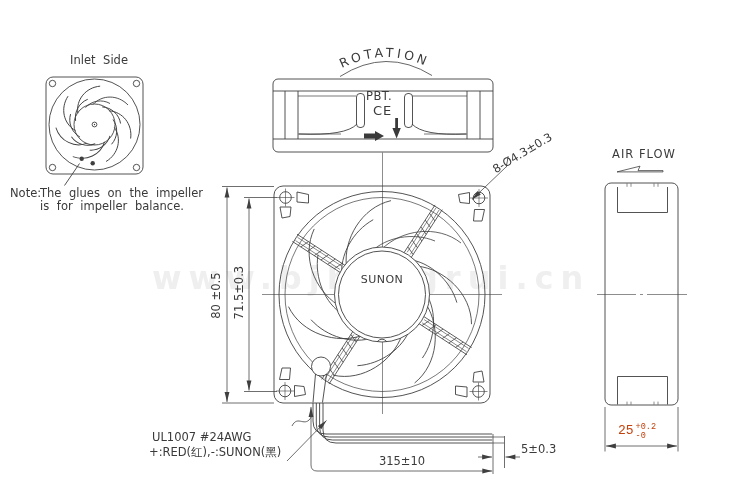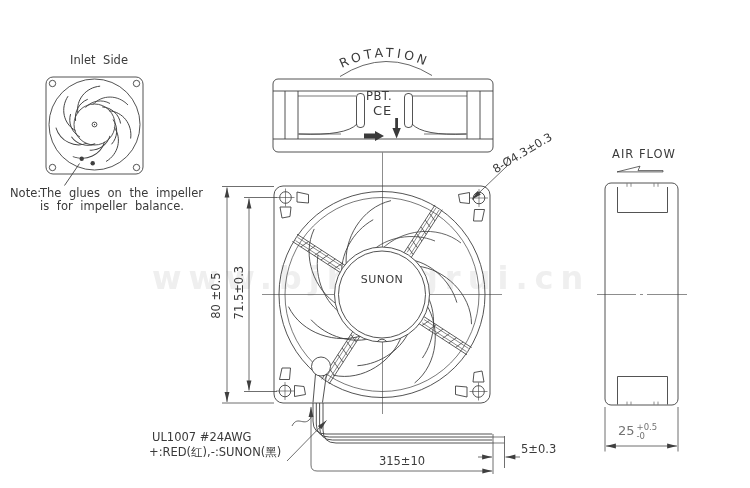--- a/index.html
+++ b/index.html
@@ -12,21 +12,21 @@
   svg.art{position:absolute;left:0;top:0;z-index:1;}
   .lbl{position:absolute;font-size:11.5px;color:#3a3a3a;white-space:nowrap;z-index:2;line-height:1.15;}
   .ctr{text-align:center;}
   .ws{word-spacing:4px;}
   .rot90{transform:rotate(-90deg);}
   .holes-lbl{transform:rotate(-31deg);transform-origin:0 50%;}
   .brand{letter-spacing:0.5px;}
   .airflow{letter-spacing:1px;}
   .pbt{letter-spacing:0.5px;}
   .ce{font-size:13px;letter-spacing:1px;}
-  .dim25{display:flex;align-items:center;font-size:13px;color:#737373;}
+  .dim25{display:flex;align-items:center;font-size:13px;color:#c2410c;font-family:Liberation Mono, monospace;}
   .dim25 .tol{display:flex;flex-direction:column;font-size:8.5px;line-height:8.5px;margin-left:2px;}
 </style>
 </head>
 <body>
 
 <div class="canvas">
 
   <div class="wm2">www.bjhengrui.cn</div>
 
   <svg class="art" width="750" height="488" viewBox="0 0 750 488" stroke="#3f3f3f" stroke-width="0.9" fill="none">
@@ -202,18 +202,18 @@
 
   <div class="lbl" style="left:152px;top:431px;">UL1007 #24AWG</div>
   <div class="lbl" style="left:149px;top:446px;">+:RED(红),-:SUNON(黑)</div>
 
   <div class="lbl ctr" style="left:371px;top:455px;width:62px;">315±10</div>
   <div class="lbl" style="left:521px;top:443px;">5±0.3</div>
 
   <div class="lbl dim25" style="left:618px;top:423px;">
     <span>25</span>
     <span class="tol">
-      <span>+0.5</span>
+      <span>+0.2</span>
       <span>-0</span>
     </span>
   </div>
 
 </div>
 
 </body></html>

